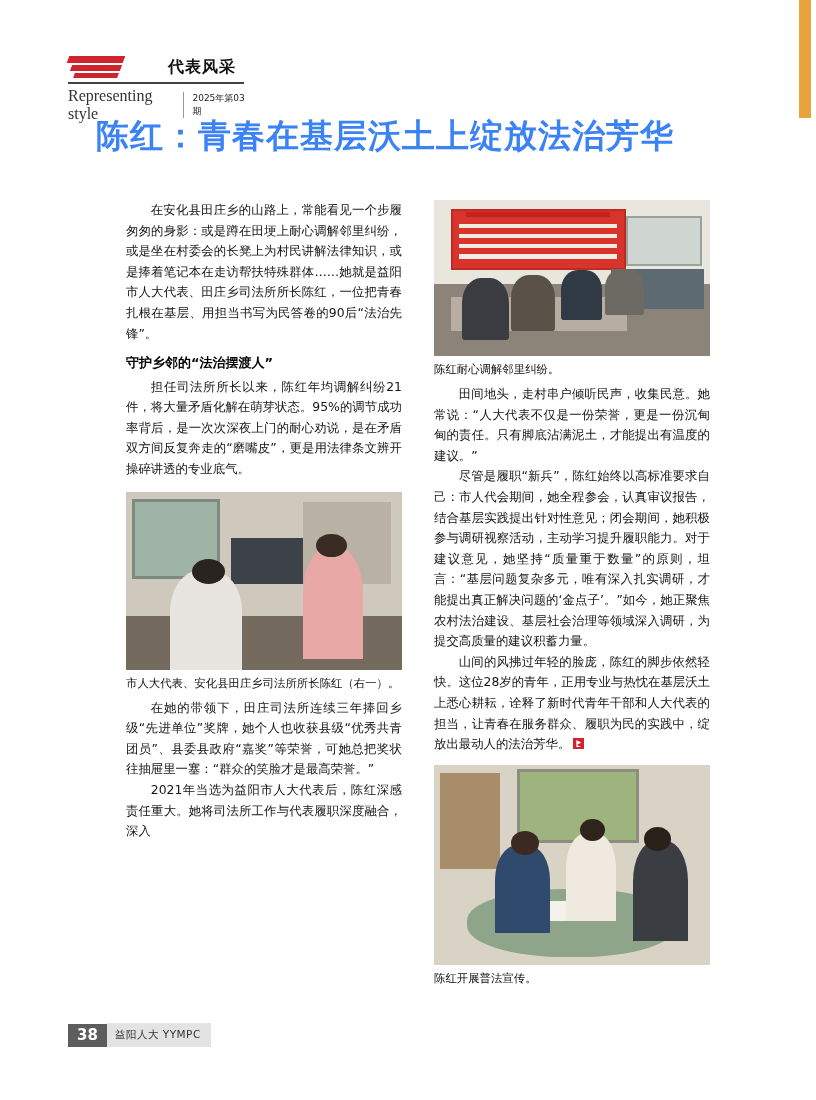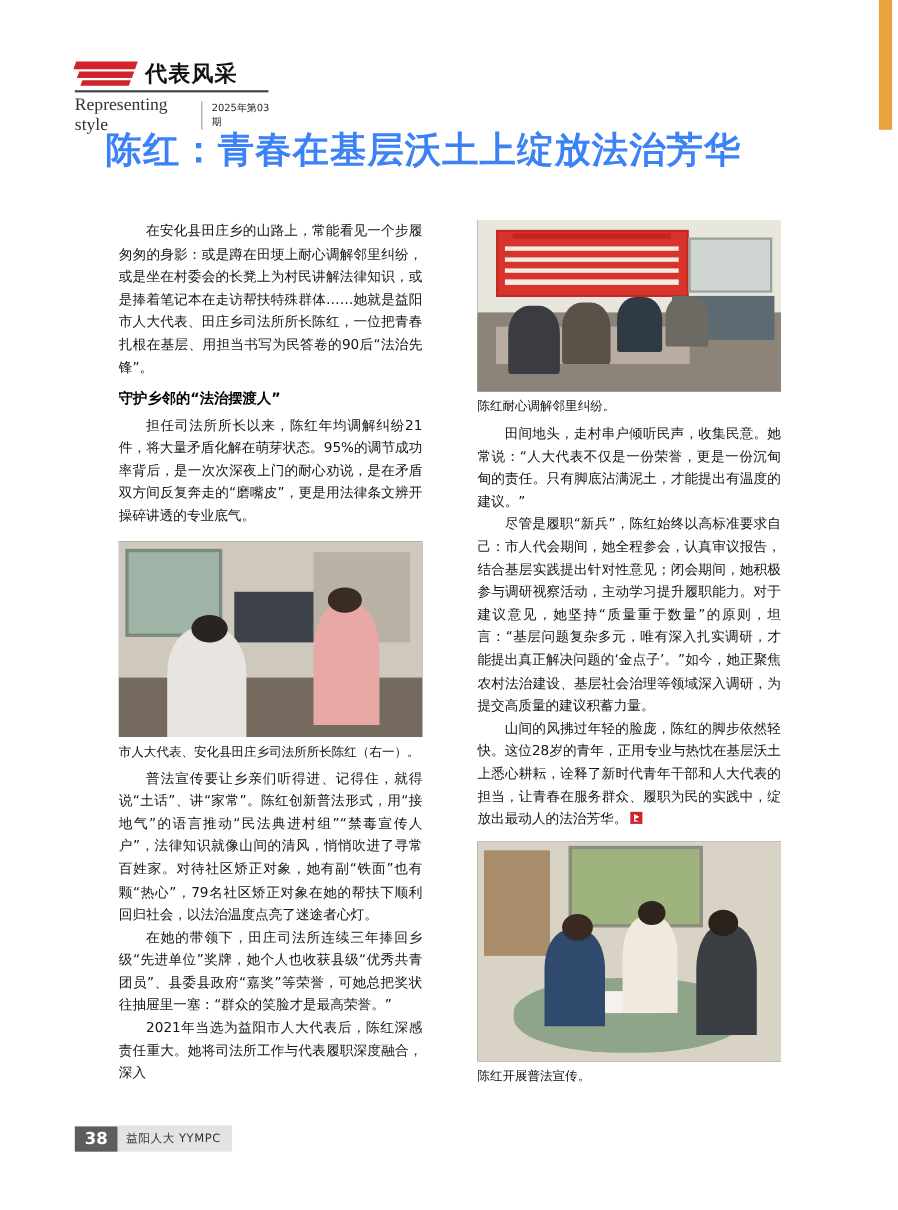--- a/index.html
+++ b/index.html
@@ -71,25 +71,26 @@
     transform: skewX(-20deg);
   }
   .flag .f3 {
     position: absolute; left: 6px; top: 17px;
     width: 44px; height: 5px;
     background: #d0232b;
     transform: skewX(-20deg);
   }
   .masthead-cn {
     font-family: "DejaVu Sans", sans-serif;
-    font-size: 20px;
+    font-size: 16px;
     font-weight: bold;
     color: #111;
     letter-spacing: 1px;
     line-height: 22px;
+    margin-left: 36px;
   }
   .masthead-rule {
     margin-top: 4px;
     width: 176px;
     height: 2px;
     background: #444;
   }
   .masthead-sub {
     margin-top: 3px;
     display: flex;
@@ -126,21 +127,21 @@
   
   .col {
     position: absolute;
     width: 276px;
     top: 200px;
     font-size: 12.6px;
     line-height: 20.4px;
     color: #141414;
     text-align: justify;
   }
-  .col-left { left: 108px; }
+  .col-left { left: 126px; }
   .col-right { left: 434px; }
 
   p.body {
     margin: 0;
     text-indent: 2em;
     font-family: "DejaVu Sans", sans-serif;
     font-size: 12.4px;
     line-height: 20.6px;
   }
   h3.subhead {
@@ -291,21 +292,20 @@
         <div class="printer"></div>
           <div class="desk"></div>
         <div class="pman"></div>
           <div class="phead"></div>
         <div class="pwoman"></div>
           <div class="whead"></div>
       </div>
     </div>
     <div class="caption">市人大代表、安化县田庄乡司法所所长陈红（右一）。</div>
 
-    <p class="body">普法宣传要让乡亲们听得进、记得住，就得说“土话”、讲“家常”。陈红创新普法形式，用“接地气”的语言推动“民法典进村组”“禁毒宣传人户”，法律知识就像山间的清风，悄悄吹进了寻常百姓家。对待社区矫正对象，她有副“铁面”也有颗“热心”，79名社区矫正对象在她的帮扶下顺利回归社会，以法治温度点亮了迷途者心灯。</p>
     <p class="body">在她的带领下，田庄司法所连续三年捧回乡级“先进单位”奖牌，她个人也收获县级“优秀共青团员”、县委县政府“嘉奖”等荣誉，可她总把奖状往抽屉里一塞：“群众的笑脸才是最高荣誉。”</p>
     <p class="body">2021年当选为益阳市人大代表后，陈红深感责任重大。她将司法所工作与代表履职深度融合，深入</p>
   </div>
 
   <div class="col col-right">
     <div class="photo p1" style="height:156px;">
       <div class="ph-inner">
         <div class="wall"></div>
         <div class="board">
           <div class="banner"></div>

